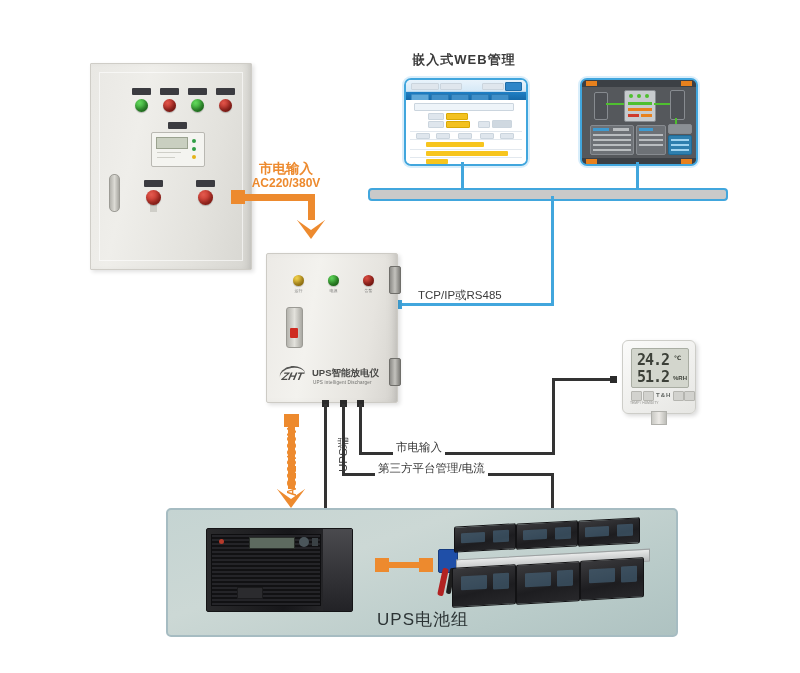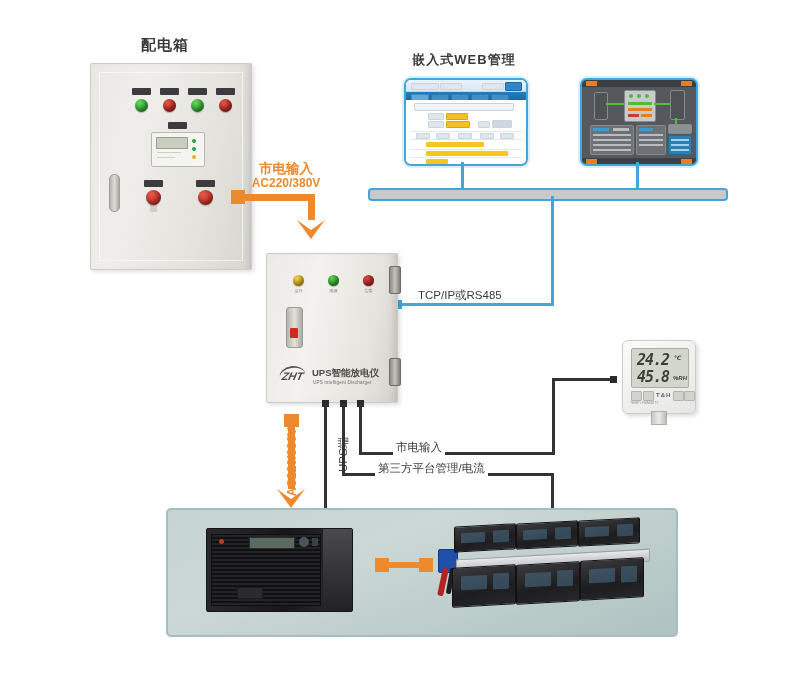--- a/index.html
+++ b/index.html
@@ -92,21 +92,21 @@
 
   
   .k-seg{position:absolute;background:#333333;}
   .k-node{position:absolute;width:7px;height:7px;background:#2b2b2b;}
 
   
   .sens{width:72px;height:72px;border-radius:6px;
      background:linear-gradient(145deg,#fbfbfa,#e6e6e3);border:1px solid #cdcdc8;
      box-shadow:2px 2px 4px rgba(0,0,0,.15);}
   .sens-lcd{position:absolute;left:8px;top:7px;width:56px;height:38px;background:#d3d6cd;
-     border:1px solid #a9ada3;border-radius:2px;font-style:italic;}
+     border:1px solid #a9ada3;border-radius:2px;}
   .sens-v{position:absolute;font-family:"DejaVu Sans Mono",monospace;color:#3c4038;
      font-weight:bold;letter-spacing:-1px;}
   .sens-u{position:absolute;font-size:6px;color:#3c4038;font-weight:bold;}
   .sens-btn{position:absolute;width:9px;height:8px;background:#d2d2ce;border:1px solid #b5b5b0;border-radius:1px;}
   .sens-brand{position:absolute;font-size:6px;font-weight:bold;color:#5f6360;letter-spacing:1px;}
   .sens-sub{position:absolute;font-size:3.4px;color:#8d8d89;white-space:nowrap;}
   .sens-probe{position:absolute;width:14px;height:12px;background:
      linear-gradient(90deg,#c9c9c4,#eceae6,#bdbdb8);border:1px solid #b0b0ab;}
 
   
@@ -127,21 +127,20 @@
      border:1px solid #9ea1a2;}
   .batt-cap{position:absolute;background:#1f4fa8;border:1px solid #143a7f;border-radius:2px;}
   .batt-wire{position:absolute;background:#b22222;border-radius:2px;}
   .link-sq{position:absolute;background:#ED8A2E;}
 </style>
 </head>
 <body>
 
 <div class="stage">
 
-  <div class="abs title-cn" style="left:105px;top:36px;width:120px;">配电箱</div>
 
   <div class="abs cab" style="left:90px;top:63px;">
     <div class="cab-inner"></div>
 
     <div class="cab-tag" style="left:41px;top:24px;"></div>
     <div class="cab-tag" style="left:69px;top:24px;"></div>
     <div class="cab-tag" style="left:97px;top:24px;"></div>
     <div class="cab-tag" style="left:125px;top:24px;"></div>
 
     <div class="cab-led" style="left:44px;top:35px;background:radial-gradient(circle at 35% 30%,#62d75c,#1d8a1c);"></div>
@@ -323,21 +322,21 @@
   <div class="k-seg abs" style="left:359px;top:452px;width:196px;height:3px;"></div>
   <div class="k-seg abs" style="left:552px;top:378px;width:3px;height:77px;"></div>
   <div class="k-seg abs" style="left:552px;top:378px;width:62px;height:3px;"></div>
   <div class="k-node abs" style="left:610px;top:376px;"></div>
   <div class="abs small-lbl" style="left:393px;top:440px;font-size:11.5px;background:#fff;padding:0 3px;">市电输入</div>
 
   <div class="abs sens" style="left:622px;top:340px;">
     <div class="sens-lcd">
       <div class="sens-v" style="left:5px;top:2px;font-size:15px;">24.2</div>
       <div class="sens-u" style="left:42px;top:5px;">℃</div>
-      <div class="sens-v" style="left:5px;top:19px;font-size:15px;">45.8</div>
+      <div class="sens-v" style="left:5px;top:19px;font-size:15px;">51.2</div>
       <div class="sens-u" style="left:41px;top:26px;">%RH</div>
     </div>
     <div class="sens-btn" style="left:8px;top:50px;"></div>
     <div class="sens-btn" style="left:20px;top:50px;"></div>
     <div class="sens-brand" style="left:33px;top:51px;">T&amp;H</div>
     <div class="sens-btn" style="left:50px;top:50px;"></div>
     <div class="sens-btn" style="left:61px;top:50px;"></div>
     <div class="sens-sub" style="left:7px;top:60px;">TEMP / HUMIDITY</div>
   </div>
   <div class="abs sens-probe" style="left:651px;top:411px;"></div>
@@ -383,15 +382,16 @@
     </div>
     <div class="batt" style="left:348px;top:53px;width:62px;height:38px;transform:skewY(-3.2deg);">
       <div class="batt-lbl" style="left:8px;top:8px;width:26px;height:14px;"></div>
       <div class="batt-lbl" style="left:40px;top:7px;width:16px;height:16px;"></div>
     </div>
     <div class="batt" style="left:412px;top:49px;width:62px;height:38px;transform:skewY(-3.2deg);">
       <div class="batt-lbl" style="left:8px;top:8px;width:26px;height:14px;"></div>
       <div class="batt-lbl" style="left:40px;top:7px;width:16px;height:16px;"></div>
     </div>
 
+    <div class="abs title-cn" style="left:180px;top:98px;width:150px;font-size:17px;font-weight:normal;color:#2c3435;">UPS电池组</div>
   </div>
 
 </div>
 
 </body></html>

